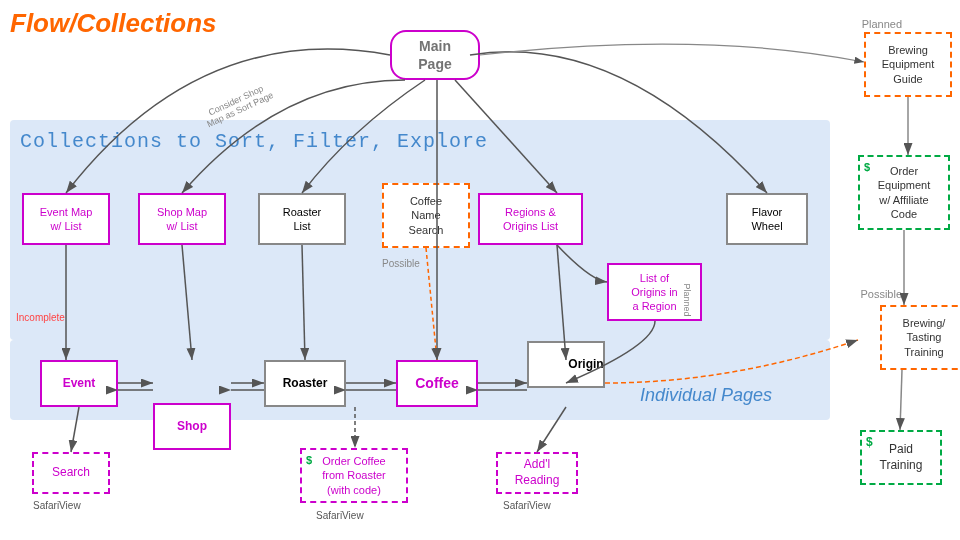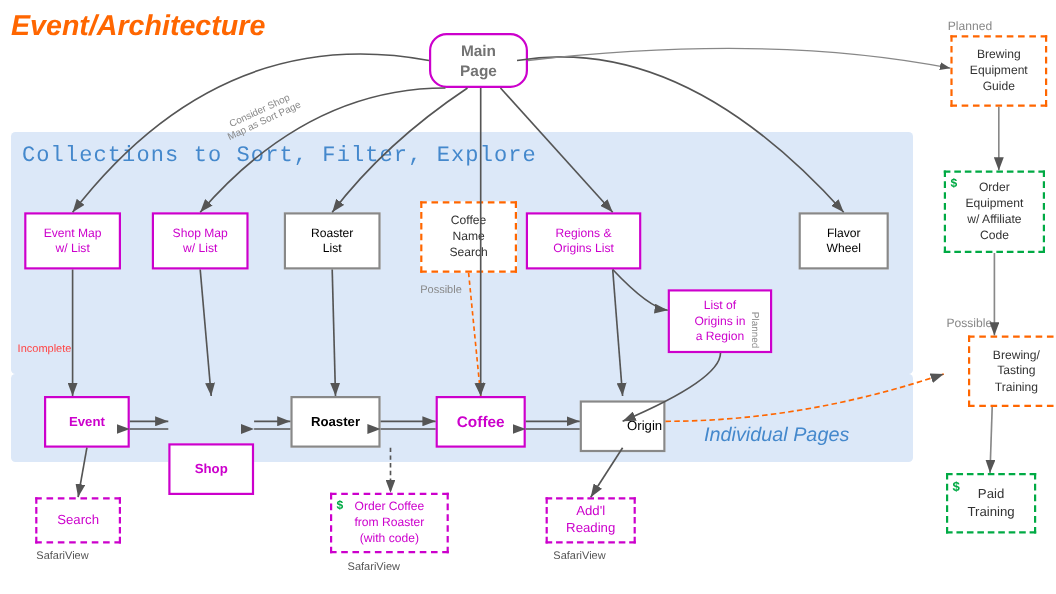--- a/index.html
+++ b/index.html
@@ -110,21 +110,21 @@
     .safariview-label {
       position: absolute;
       font-size: 10px;
       color: #555;
       text-align: center;
     }
   </style>
 </head>
 <body>
 
-<div class="page-title">Event/Architecture</div>
+<div class="page-title">Flow/Collections</div>
 
 <div class="collections-area"></div>
 <div class="collections-label">Collections to Sort, Filter, Explore</div>
 
 <div class="individual-area"></div>
 <div class="individual-label">Individual Pages</div>
 
 <div class="box box-purple" style="left:390px;top:30px;width:90px;height:50px;font-size:14px;font-weight:bold;color:#737373;border-radius:16px;">
   Main<br>Page
 </div>
@@ -166,21 +166,21 @@
 </div>
 
 <div class="box box-gray" style="left:264px;top:360px;width:82px;height:47px;font-size:12px;font-weight:bold;">
   Roaster
 </div>
 
 <div class="box box-purple" style="left:396px;top:360px;width:82px;height:47px;font-size:14px;font-weight:bold;color:#cc00cc;">
   Coffee
 </div>
 
-<div class="box box-gray" style="left:527px;top:364px;width:78px;height:47px;font-size:12px;font-weight:normal;padding-left:44px;">
+<div class="box box-gray" style="left:527px;top:341px;width:78px;height:47px;font-size:12px;font-weight:bold;padding-left:44px;">
   Origin
 </div>
 
 <div class="box box-purple-dashed" style="left:32px;top:452px;width:78px;height:42px;font-size:12px;">
   Search
 </div>
 
 <div class="box box-purple-dashed" style="left:300px;top:448px;width:108px;height:55px;font-size:11px;position:absolute;">
   <span style="color:#00aa44;position:absolute;top:3px;left:4px;font-weight:bold;">$</span>
   Order Coffee<br>from Roaster<br>(with code)

